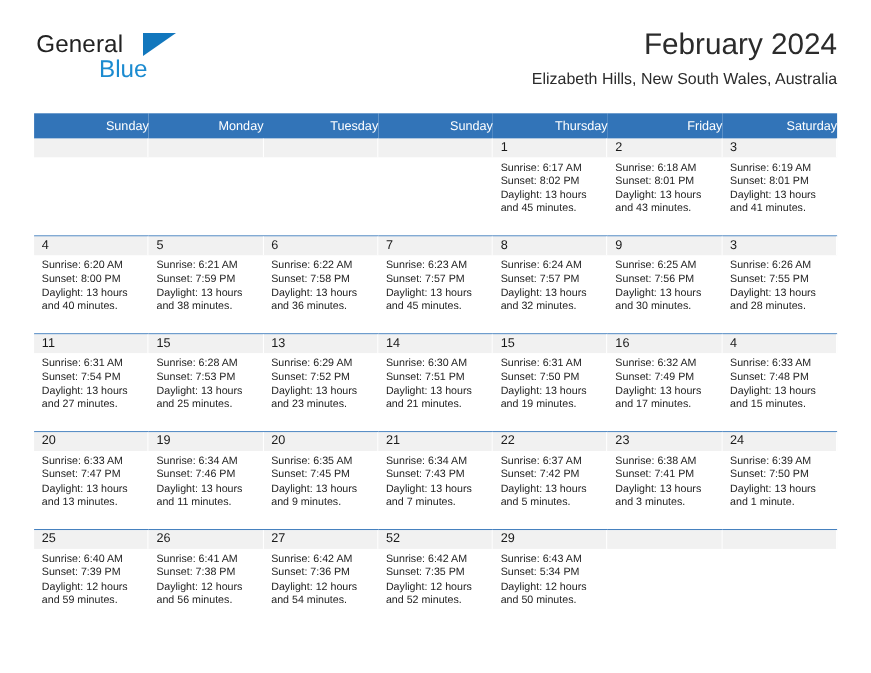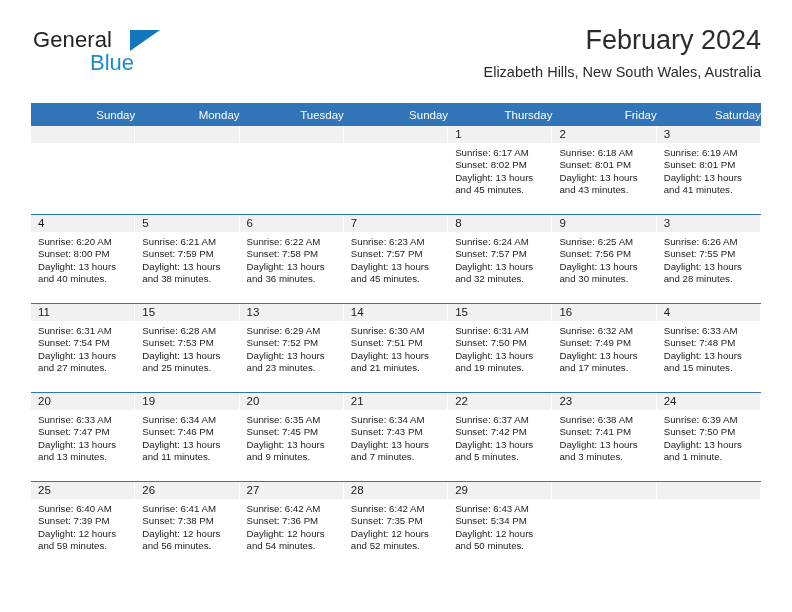--- a/index.html
+++ b/index.html
@@ -518,21 +518,21 @@
               <div class="day-info">
                 <div>Sunrise: 6:42 AM</div>
                 <div>Sunset: 7:36 PM</div>
                 <div>Daylight: 12 hours</div>
                 <div>and 54 minutes.</div>
               </div>
             </div>
           </td>
           <td>
             <div class="day-cell">
-              <div class="day-num-band">28</div>
+              <div class="day-num-band">52</div>
               <div class="day-info">
                 <div>Sunrise: 6:42 AM</div>
                 <div>Sunset: 7:35 PM</div>
                 <div>Daylight: 12 hours</div>
                 <div>and 52 minutes.</div>
               </div>
             </div>
           </td>
           <td>
             <div class="day-cell">

